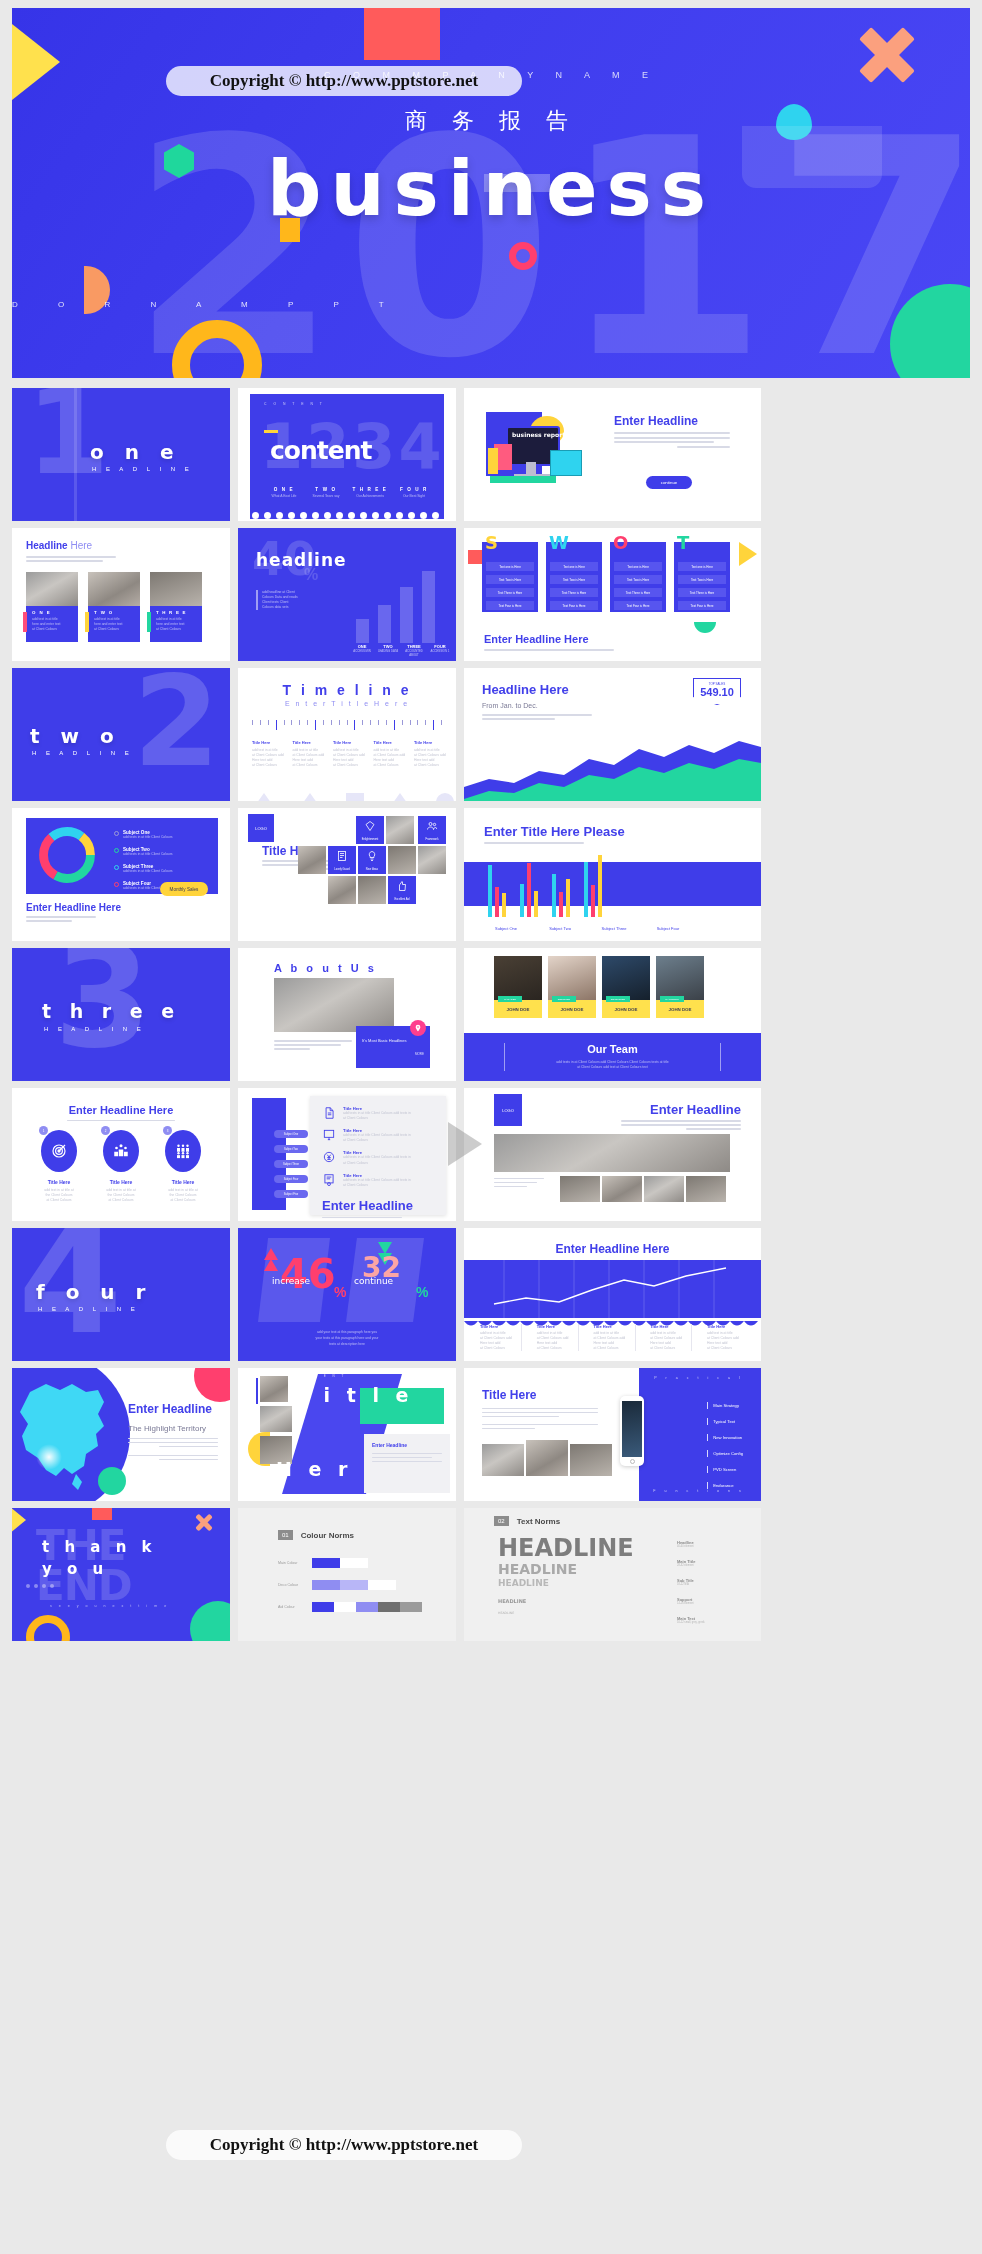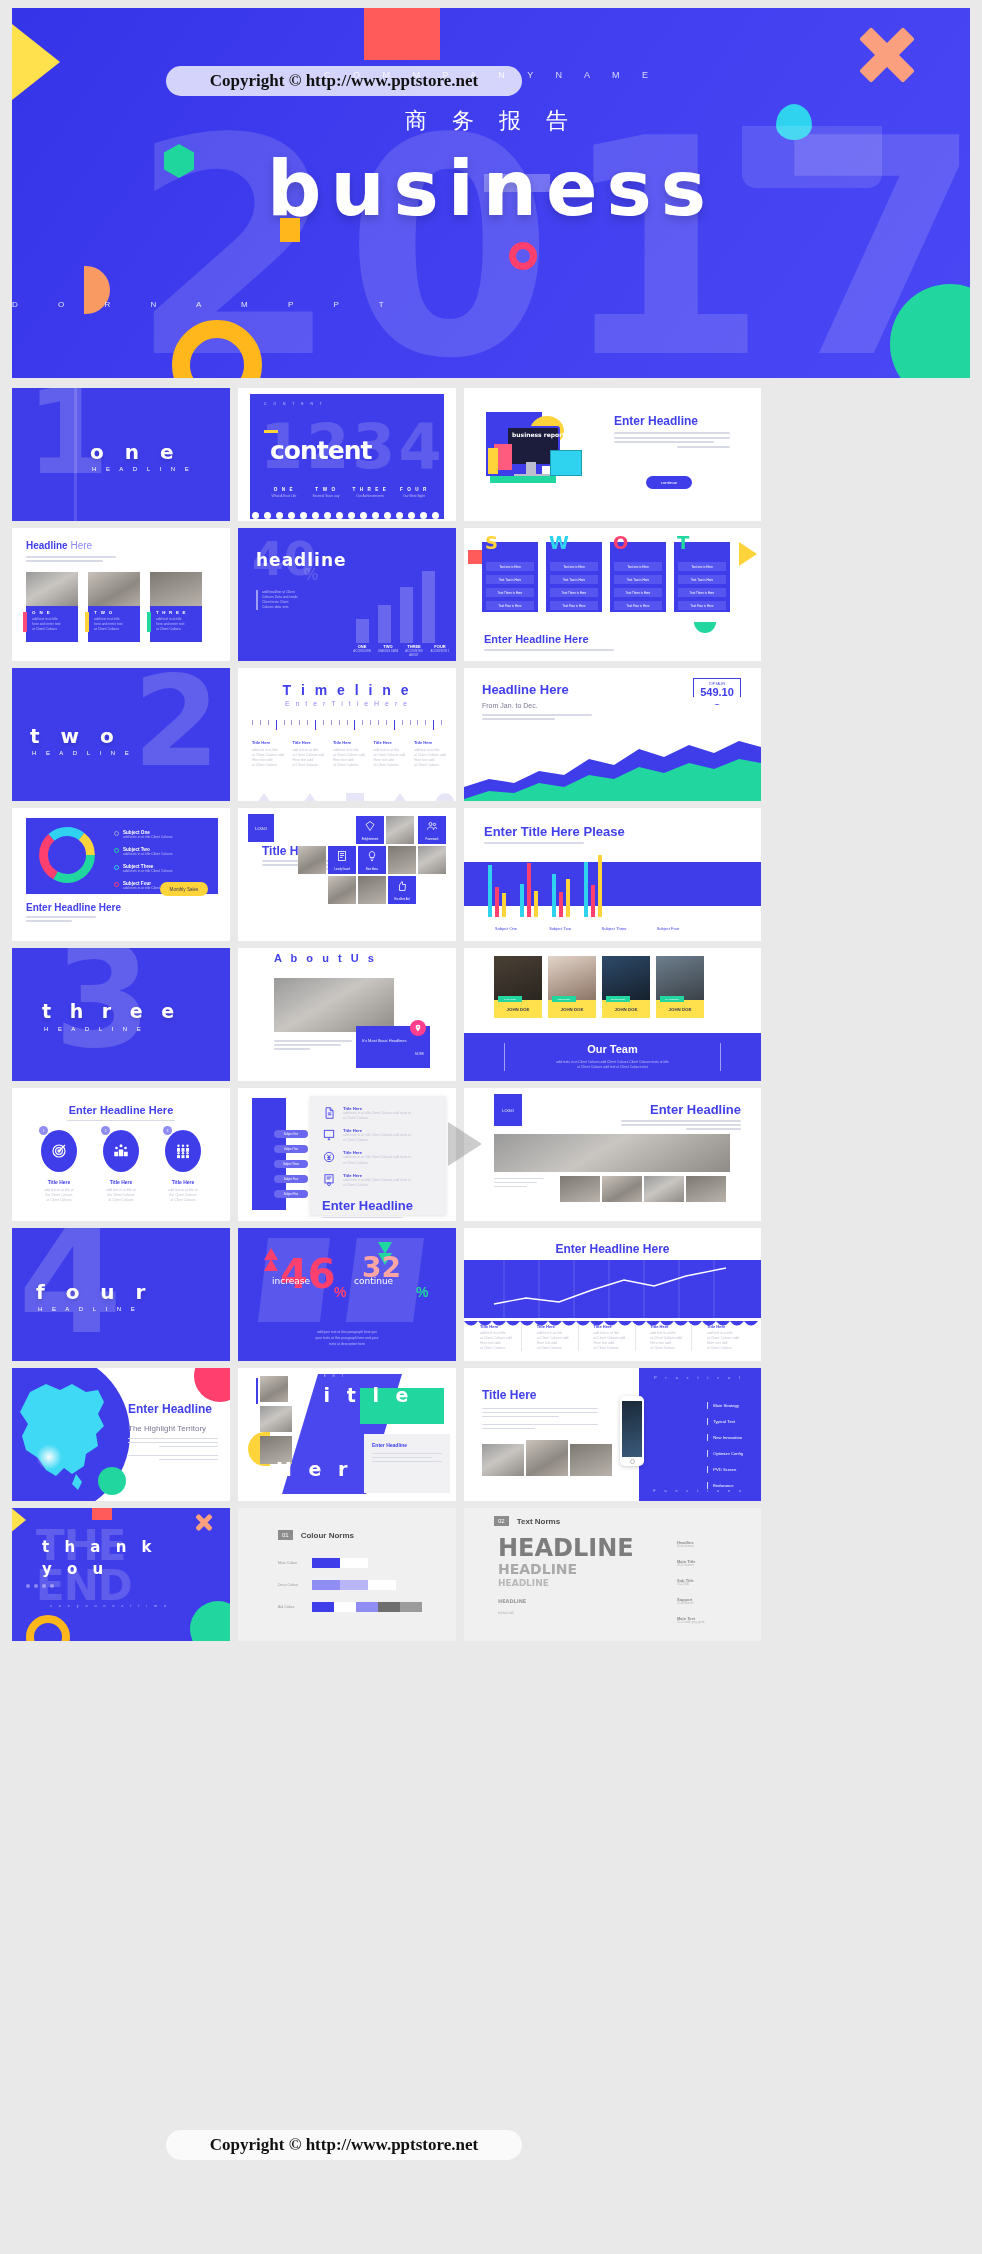--- a/index.html
+++ b/index.html
@@ -566,21 +566,21 @@
 
     <div class="row3">
 
       <div class="slide blue">
         <div class="bignum" style="left:42px;top:-6px;font-size:140px;">3</div>
         <div class="sec-word" style="left:30px;top:52px;font-size:19px;letter-spacing:6px;">t h r e e</div>
         <div class="sec-sub" style="left:32px;top:78px;">H E A D L I N E</div>
       </div>
 
       <div class="slide">
-        <div style="position:absolute;left:36px;top:4px;font-size:11px;letter-spacing:3px;" class="hd-blue">A b o u t   U s</div>
+        <div style="position:absolute;left:36px;top:14px;font-size:11px;letter-spacing:3px;" class="hd-blue">A b o u t   U s</div>
         <div class="ph" style="position:absolute;left:36px;top:30px;width:120px;height:54px;"></div>
         <div style="position:absolute;left:36px;top:92px;width:78px;">
             <div class="fakeline w1" style="height:1.5px"></div>
             <div class="fakeline w2" style="height:1.5px"></div>
             <div class="fakeline w4" style="height:1.5px"></div>
           </div>
         <div style="position:absolute;left:118px;top:78px;width:74px;height:42px;background:#3f3de9;padding:12px 6px 0;">
           <div style="font-size:4px;color:rgba(255,255,255,.9)">It's Most Basic Headlines</div>
           <div style="margin-top:9px;text-align:right;font-size:3px;color:rgba(255,255,255,.8)">MORE</div>
         </div>

